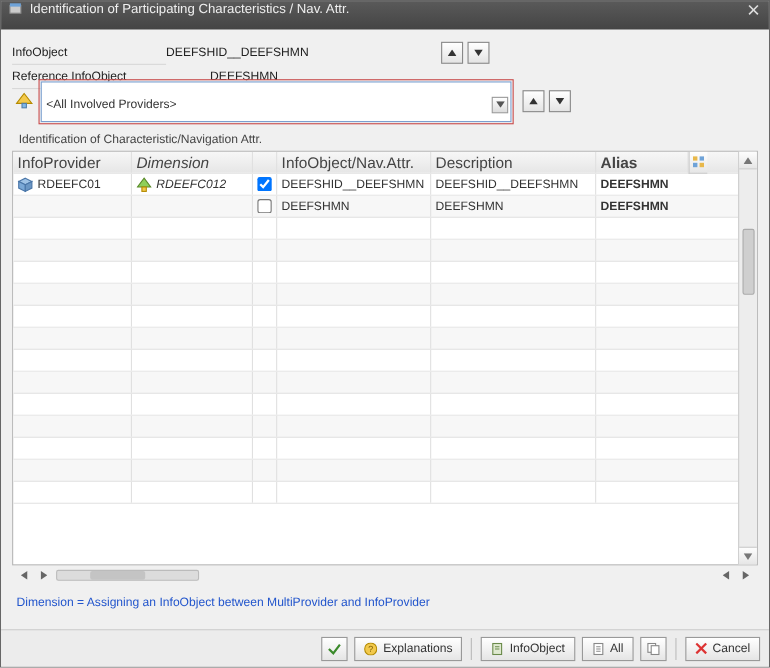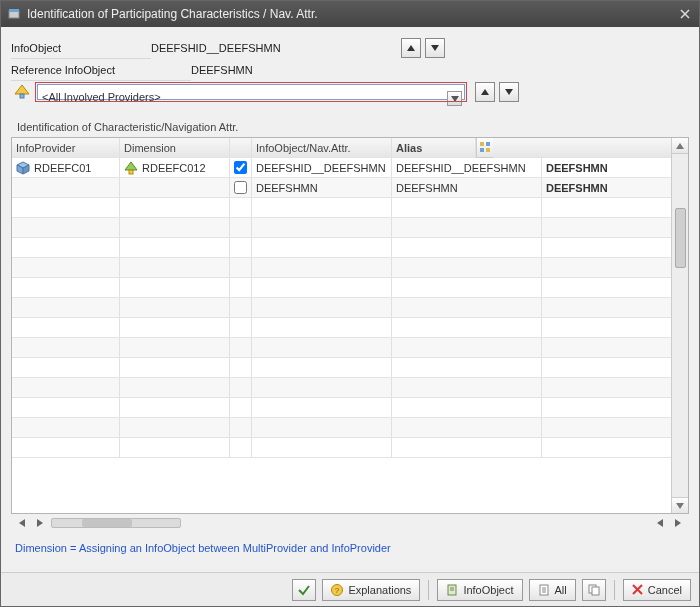--- a/index.html
+++ b/index.html
@@ -1,40 +1,40 @@
 <!DOCTYPE html>
 <html><head>
 <meta charset="utf-8">
 <style>
   * { box-sizing: border-box; }
   html, body { margin:0; padding:0; font-family: Tahoma, Arial, sans-serif; font-size:11px; color:#333; background:#fff; }
   .window { width:700px; height:607px; background:#f2f2f2; border:1px solid #666; display:flex; flex-direction:column; }
-  .titlebar { height:26px; background:linear-gradient(#5a5a5a,#444); color:#eee; display:flex; align-items:center; padding:0 6px; }
+  .titlebar { height:26px; background:linear-gradient(#5a5a5a,#444); color:#eee; display:flex; align-items:flex-start; padding:0 6px; }
   .titlebar .icon { width:14px; height:14px; margin-right:6px; display:inline-flex; align-items:center; justify-content:center;}
   .titlebar .title { flex:1; font-size:12px; }
   .titlebar .close { width:16px; height:16px; color:#ddd; cursor:pointer; display:flex; align-items:center; justify-content:center; }
   .body { flex:1; background:#f0f0f0; padding:10px 10px 6px 10px; display:flex; flex-direction:column; }
   .form-row { display:flex; align-items:center; height:22px; }
   .form-label { width:140px; color:#222; border-bottom:1px solid #d8d8d8; height:22px; line-height:22px; }
   .form-value { color:#222; height:22px; line-height:22px; }
   .assign-icon { width:18px; height:18px; margin-left:2px; margin-right:6px; display:inline-flex; align-items:center; justify-content:center; }
   .stepper { display:inline-flex; gap:4px; margin-left:10px; }
   .step-btn { width:20px; height:20px; border:1px solid #888; background:linear-gradient(#fff,#e4e4e4); display:flex; align-items:center; justify-content:center; cursor:pointer; }
-  .dropdown { flex:0 0 428px; height:16px; border:1px solid #7a9fcf; background:#fff; display:flex; align-items:flex-start; padding:6px 2px 0 4px; outline:1px solid #c84a4a; outline-offset:1px; }
+  .dropdown { flex:0 0 428px; height:37px; border:1px solid #7a9fcf; background:#fff; display:flex; align-items:center; padding:6px 2px 0 4px; outline:1px solid #c84a4a; outline-offset:1px; }
   .dropdown .dd-text { flex:1; }
   .dropdown .dd-btn { width:15px; height:15px; background:linear-gradient(#fff,#dcdcdc); border:1px solid #999; display:flex; align-items:center; justify-content:center; }
   .section { margin-top:18px; flex:1; display:flex; flex-direction:column; }
   .section-title { color:#444; margin:0 0 4px 6px; }
   .grid-wrap { flex:1; border:1px solid #b5b5b5; background:#fff; display:flex; }
   .grid { flex:1; display:flex; flex-direction:column; overflow:hidden; }
   .grid-head, .grid-row { display:flex; height:20px; border-bottom:1px solid #e3e3e3; }
-  .grid-head { background:linear-gradient(#f7f7f7,#e6e6e6); color:#444; font-size:11px; }
+  .grid-head { background:linear-gradient(#f7f7f7,#e6e6e6); color:#444; font-size:14px; }
   .cell { border-right:1px solid #e0e0e0; padding:0 4px; display:flex; align-items:center; overflow:hidden; white-space:nowrap; }
   .c-ip { width:108px; }
-  .c-dim { width:110px; }
+  .c-dim { width:110px;font-style:italic; }
   .c-chk { width:22px; justify-content:center; }
   .c-io  { width:140px; }
   .c-desc{ width:150px; }
   .c-al  { width:84px;font-weight:bold; }
   .grid-rows { flex:1; overflow:hidden; }
   .vscroll { width:17px; background:#ededed; border-left:1px solid #ccc; position:relative; display:flex; flex-direction:column; align-items:center; }
   .vscroll .arrow { width:100%; height:16px; display:flex; align-items:center; justify-content:center; background:linear-gradient(#fdfdfd,#e6e6e6); border-bottom:1px solid #ccc; }
   .vscroll .arrow.bot { border-top:1px solid #ccc; border-bottom:none; margin-top:auto; }
   .vscroll .thumb { position:absolute; top:70px; width:11px; height:60px; background:#cfcfcf; border:1px solid #aaa; border-radius:2px; }
   .cfg-btn { width:17px; height:20px; background:linear-gradient(#fff,#e6e6e6); border-left:1px solid #ccc; border-bottom:1px solid #ccc; display:flex; align-items:center; justify-content:center; }
@@ -129,20 +129,21 @@
     <div class="section">
       <div class="section-title">Identification of Characteristic/Navigation Attr.</div>
 
       <div class="grid-wrap">
         <div class="grid">
           <div class="grid-head">
             <div class="cell c-ip">InfoProvider</div>
             <div class="cell c-dim">Dimension</div>
             <div class="cell c-chk"></div>
             <div class="cell c-io">InfoObject/Nav.Attr.</div>
+            <div class="cell c-desc">Description</div>
             <div class="cell c-al">Alias</div>
             <div class="cfg-btn">
               <svg width="11" height="11">
                   <rect x="0" y="0" width="4" height="4" fill="#e8b84a"></rect>
                   <rect x="6" y="0" width="4" height="4" fill="#6fa3d8"></rect>
                   <rect x="0" y="6" width="4" height="4" fill="#6fa3d8"></rect>
                   <rect x="6" y="6" width="4" height="4" fill="#e8b84a"></rect>
                 </svg>
             </div>
           </div>

